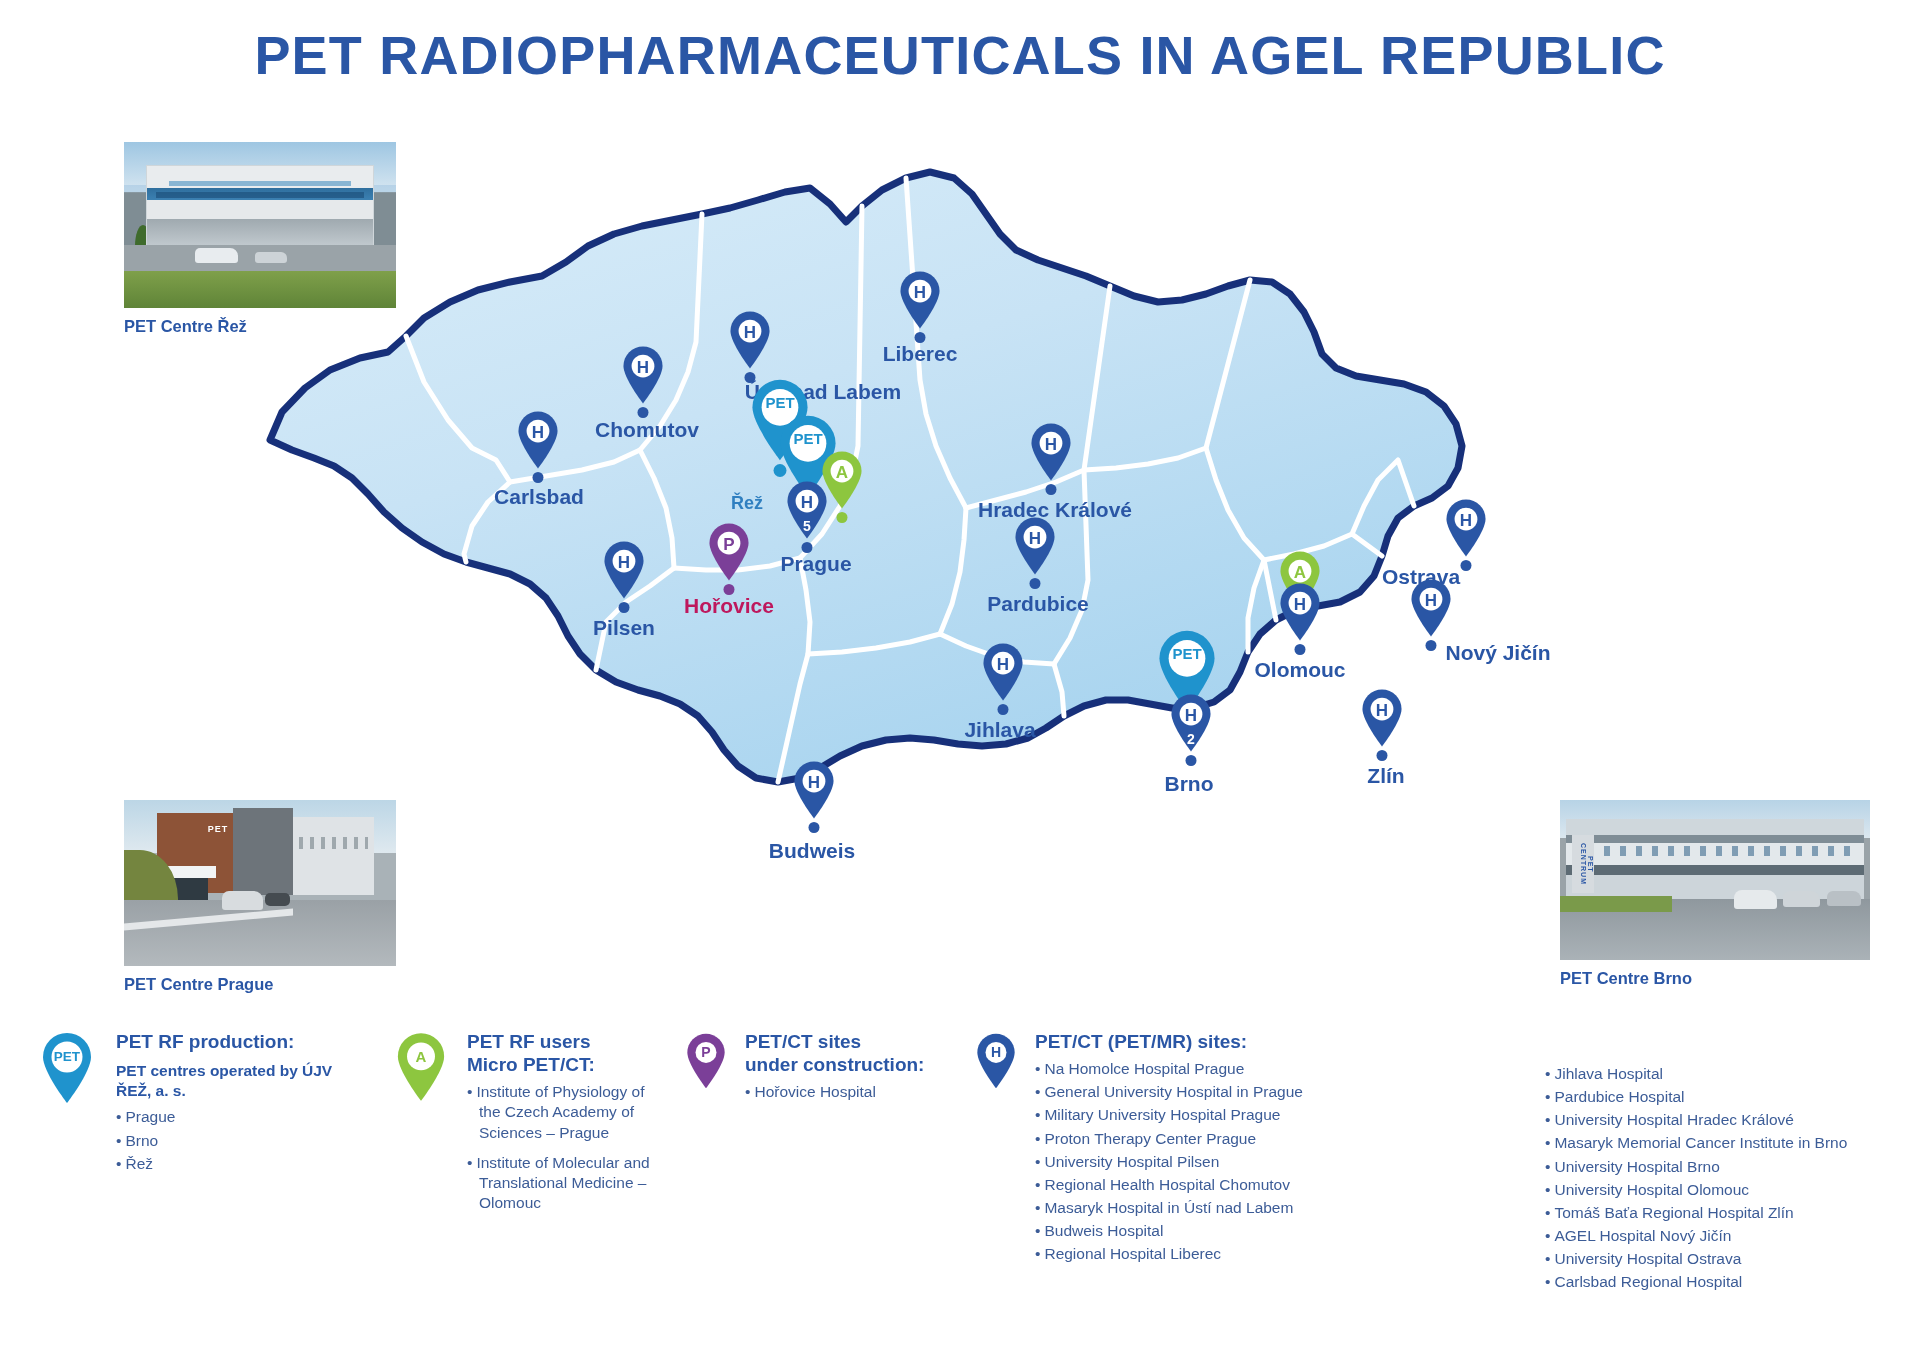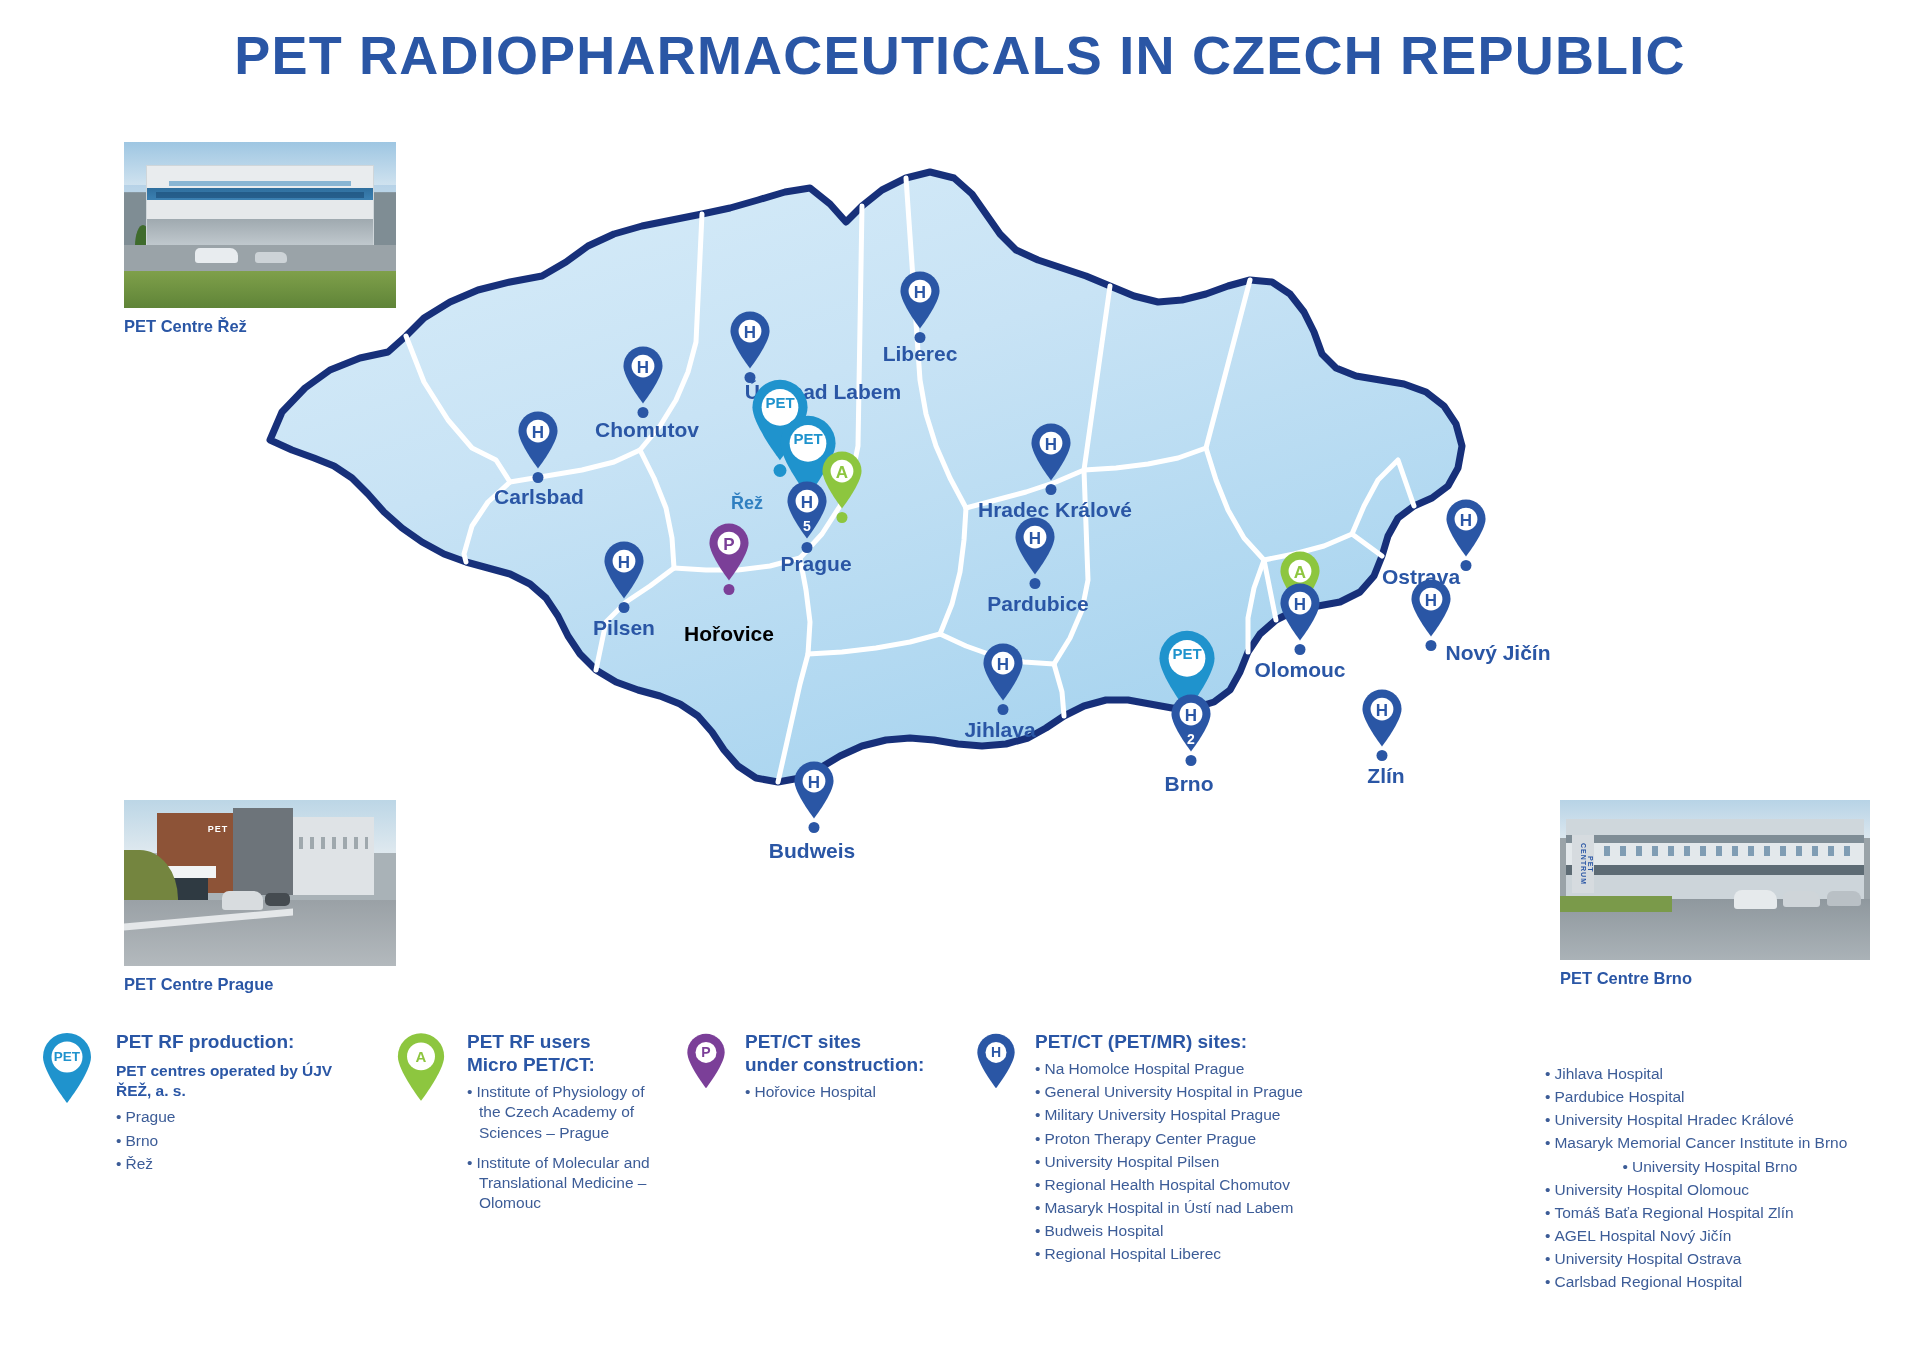--- a/index.html
+++ b/index.html
@@ -131,21 +131,21 @@
     font-size: 15.5px; color:#3c5c97; line-height: 1.30;
     padding-left: 12px; text-indent: -12px; margin-bottom: 3px;
   }
   .leg-item .b { margin-right: 4px; }
 </style>
 </head>
 <body>
 
 <div id="root">
 
-  <div class="title">PET RADIOPHARMACEUTICALS IN CZECH REPUBLIC</div>
+  <div class="title">PET RADIOPHARMACEUTICALS IN AGEL REPUBLIC</div>
 
   <div class="photo-card" style="left:124px; top:142px;">
     <div class="photo-frame">
       <div class="ph-rez">
         <div class="sky"></div>
           <div class="tree"></div>
         <div class="bld">
             <div class="win"></div>
           </div>
         <div class="road"></div>
@@ -253,21 +253,21 @@
       </g>
     </svg>
 
     <div class="city-label" style="left:710px; top:212px;">Liberec</div>
     <div class="city-label" style="left:613px; top:250px;">Ústí nad Labem</div>
     <div class="city-label" style="left:437px; top:288px;">Chomutov</div>
     <div class="city-label" style="left:329px; top:355px;">Carlsbad</div>
     <div class="city-label sm" style="left:537px; top:363px;">Řež</div>
     <div class="city-label" style="left:606px; top:422px;">Prague</div>
     <div class="city-label" style="left:414px; top:486px;">Pilsen</div>
-    <div class="city-label" style="left:519px; top:492px; color:#000000;">Hořovice</div>
+    <div class="city-label" style="left:519px; top:464px; color:#be185d;">Hořovice</div>
     <div class="city-label" style="left:845px; top:368px;">Hradec Králové</div>
     <div class="city-label" style="left:828px; top:462px;">Pardubice</div>
     <div class="city-label" style="left:1211px; top:435px;">Ostrava</div>
     <div class="city-label" style="left:1288px; top:511px;">Nový Jičín</div>
     <div class="city-label" style="left:1090px; top:528px;">Olomouc</div>
     <div class="city-label" style="left:790px; top:588px;">Jihlava</div>
     <div class="city-label" style="left:979px; top:642px;">Brno</div>
     <div class="city-label" style="left:1176px; top:634px;">Zlín</div>
     <div class="city-label" style="left:602px; top:709px;">Budweis</div>
 
@@ -566,21 +566,21 @@
           </div>
       </div>
     </div>
 
     <div class="leg-col" style="left:1505px; width:400px; top:28px;">
       <div class="leg-list" id="sites-col2">
           <div class="leg-item" style="max-width: 330px;"><span class="b">•</span><span>Jihlava Hospital</span></div>
           <div class="leg-item" style="max-width: 330px;"><span class="b">•</span><span>Pardubice Hospital</span></div>
           <div class="leg-item" style="max-width: 330px;"><span class="b">•</span><span>University Hospital Hradec Králové</span></div>
           <div class="leg-item" style="max-width: 330px;"><span class="b">•</span><span>Masaryk Memorial Cancer Institute in Brno</span></div>
-          <div class="leg-item" style="max-width: 330px; text-align: center;"><span class="b">•</span><span>University Hospital Brno</span></div>
+          <div class="leg-item" style="max-width: 330px;"><span class="b">•</span><span>University Hospital Brno</span></div>
           <div class="leg-item" style="max-width: 330px;"><span class="b">•</span><span>University Hospital Olomouc</span></div>
           <div class="leg-item" style="max-width: 330px;"><span class="b">•</span><span>Tomáš Baťa Regional Hospital Zlín</span></div>
           <div class="leg-item" style="max-width: 330px;"><span class="b">•</span><span>AGEL Hospital Nový Jičín</span></div>
           <div class="leg-item" style="max-width: 330px;"><span class="b">•</span><span>University Hospital Ostrava</span></div>
           <div class="leg-item" style="max-width: 330px;"><span class="b">•</span><span>Carlsbad Regional Hospital</span></div>
         </div>
     </div>
 
   </div>
 </div>

